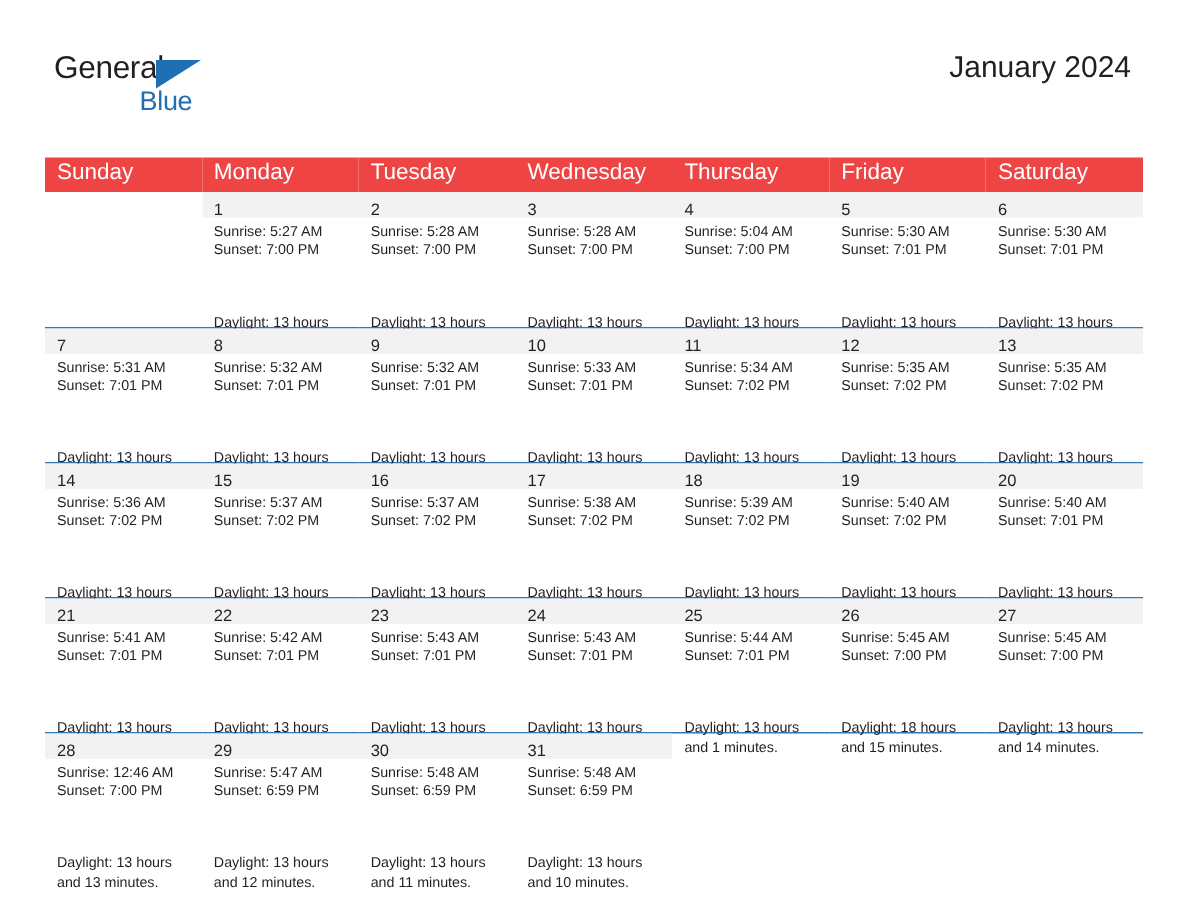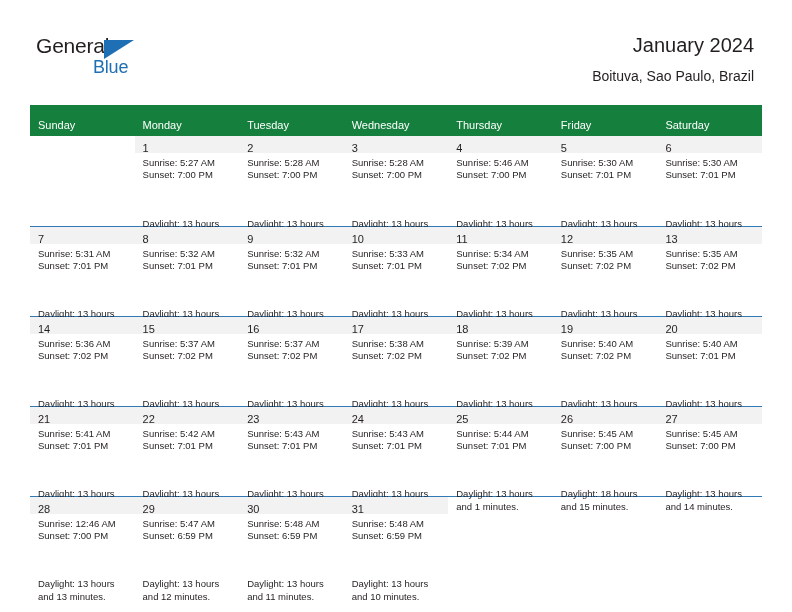--- a/index.html
+++ b/index.html
@@ -89,26 +89,26 @@
     position: absolute;
     left: 30px;
     top: 105px;
     width: 732px;
     border-collapse: collapse;
     table-layout: fixed;
   }
   .calendar col { width: 104.57px; }
 
   .calendar thead th {
-    background: #15803d;
+    background: #ef4444;
     color: #ffffff;
-    font-size: 11px;
+    font-size: 15px;
     font-weight: normal;
     text-align: left;
-    padding: 14px 0 5px 8px;
+    padding: 1px 0 5px 8px;
     height: 20px;
     box-sizing: border-box;
     vertical-align: middle;
   }
 
   .calendar tbody td {
     vertical-align: top;
     padding: 0;
     border-top: 1px solid #3079b5;
     height: 90px;
@@ -157,21 +157,20 @@
   <div class="header">
 
     <div class="logo">
       <span class="logo-general">General</span>
       <span class="logo-tri"></span>
       <span class="logo-blue">Blue</span>
     </div>
 
     <div class="title-block">
       <div class="cal-title">January 2024</div>
-      <div class="cal-subtitle">Boituva, Sao Paulo, Brazil</div>
     </div>
 
   </div>
 
   <table class="calendar">
     <colgroup>
       <col>
         <col>
         <col>
         <col>
@@ -224,21 +223,21 @@
                 <div>Sunrise: 5:28 AM</div>
                 <div>Sunset: 7:00 PM</div>
                 <div class="daylight">Daylight: 13 hours and 31 minutes.</div>
               </div>
             </div>
           </td>
           <td>
             <div class="cell filled">
               <div class="daynum-band"><span class="daynum">4</span></div>
               <div class="details">
-                <div>Sunrise: 5:46 AM</div>
+                <div>Sunrise: 5:04 AM</div>
                 <div>Sunset: 7:00 PM</div>
                 <div class="daylight">Daylight: 13 hours and 31 minutes.</div>
               </div>
             </div>
           </td>
           <td>
             <div class="cell filled">
               <div class="daynum-band"><span class="daynum">5</span></div>
               <div class="details">
                 <div>Sunrise: 5:30 AM</div>

